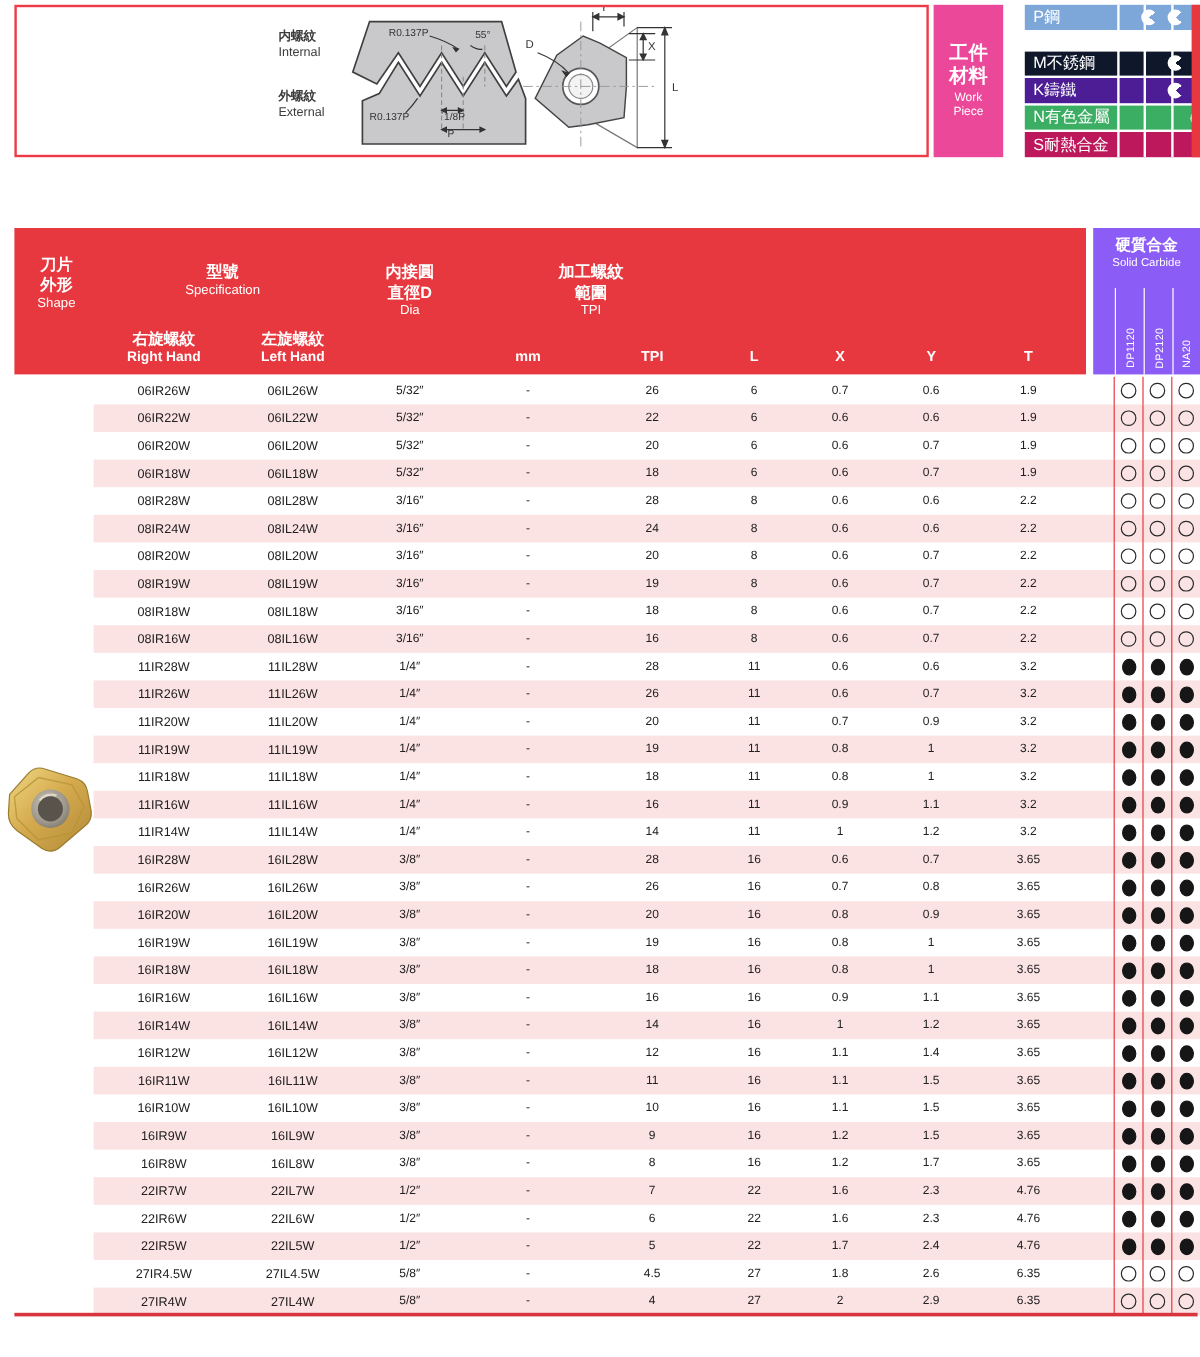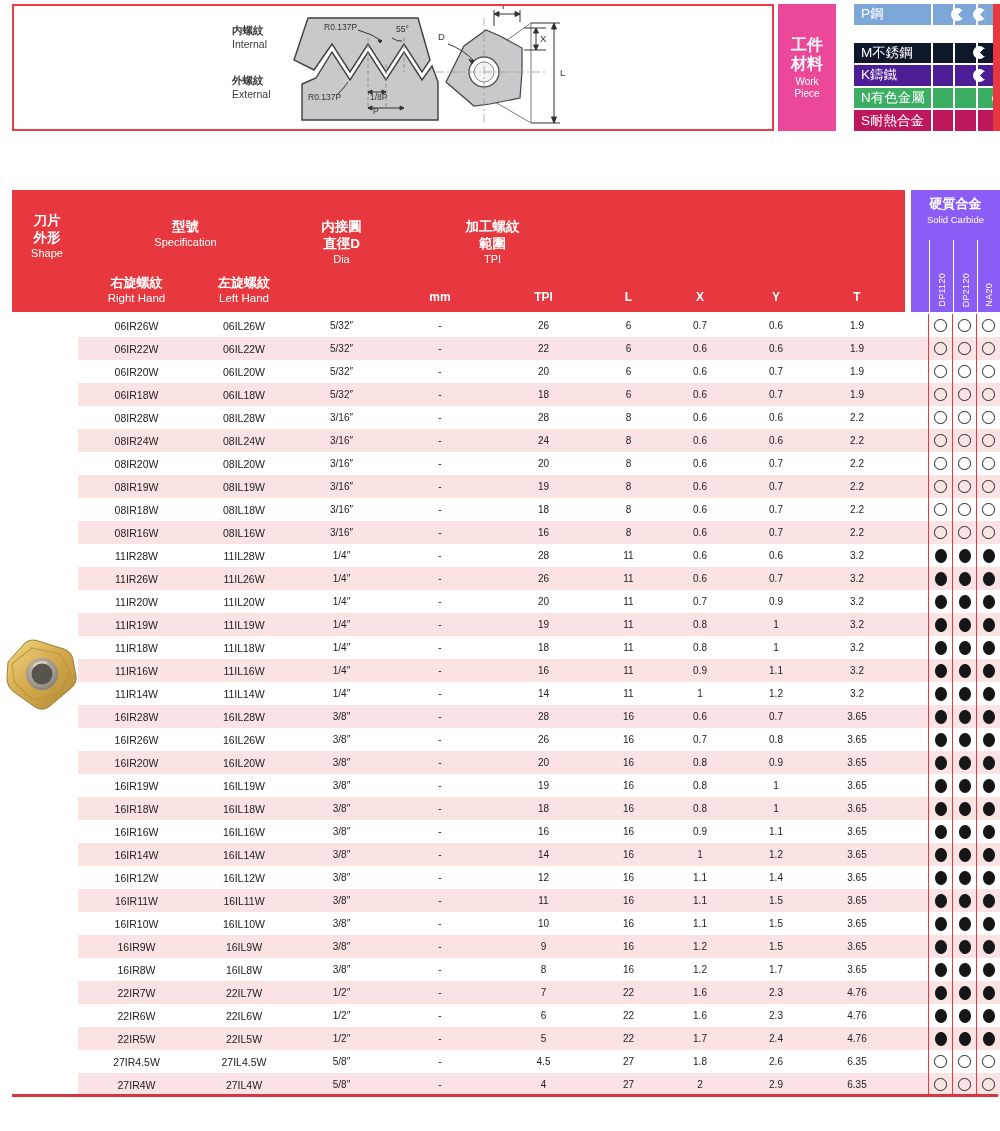--- a/index.html
+++ b/index.html
@@ -27,21 +27,21 @@
 
   
   .thead{left:12px;top:190px;width:893px;height:122px;background:#e8383f;color:#fff;}
   .hgroup{position:absolute;text-align:center;}
   .hz1{font-size:13.5px;font-weight:bold;line-height:17px;}
   .hen{font-size:11px;line-height:15px;}
   .subhead{position:absolute;left:66px;bottom:6px;width:827px;display:grid;
            grid-template-columns:117px 98px 97px 100px 107px 63px 80px 72px 90px;align-items:end;}
   .subhead .sh{text-align:center;color:#fff;}
   .sh .zh{font-size:13px;font-weight:bold;line-height:16px;}
-  .sh .en{font-size:11.5px;font-weight:400;line-height:15px;}
+  .sh .en{font-size:11.5px;font-weight:700;line-height:15px;}
   .sh .one{font-size:12px;font-weight:700;line-height:15px;padding-bottom:1px;}
 
   
   .chead{left:911px;top:190px;width:89px;height:122px;background:#8b5cf6;color:#fff;}
   .chead .zh{font-size:13px;font-weight:bold;text-align:center;margin-top:5px;}
   .chead .en{font-size:9.5px;text-align:center;margin-top:1px;}
   .carbide-cols{position:absolute;left:18px;top:50px;bottom:0;display:flex;}
   .carbide-col{width:24px;border-left:1.6px solid #fff;display:flex;align-items:flex-end;justify-content:center;padding-bottom:5px;box-sizing:border-box;}
   .carbide-col:last-child{width:23px;}
   .vlab{writing-mode:vertical-rl;transform:rotate(180deg);font-size:9px;color:#fff;letter-spacing:.3px;}

